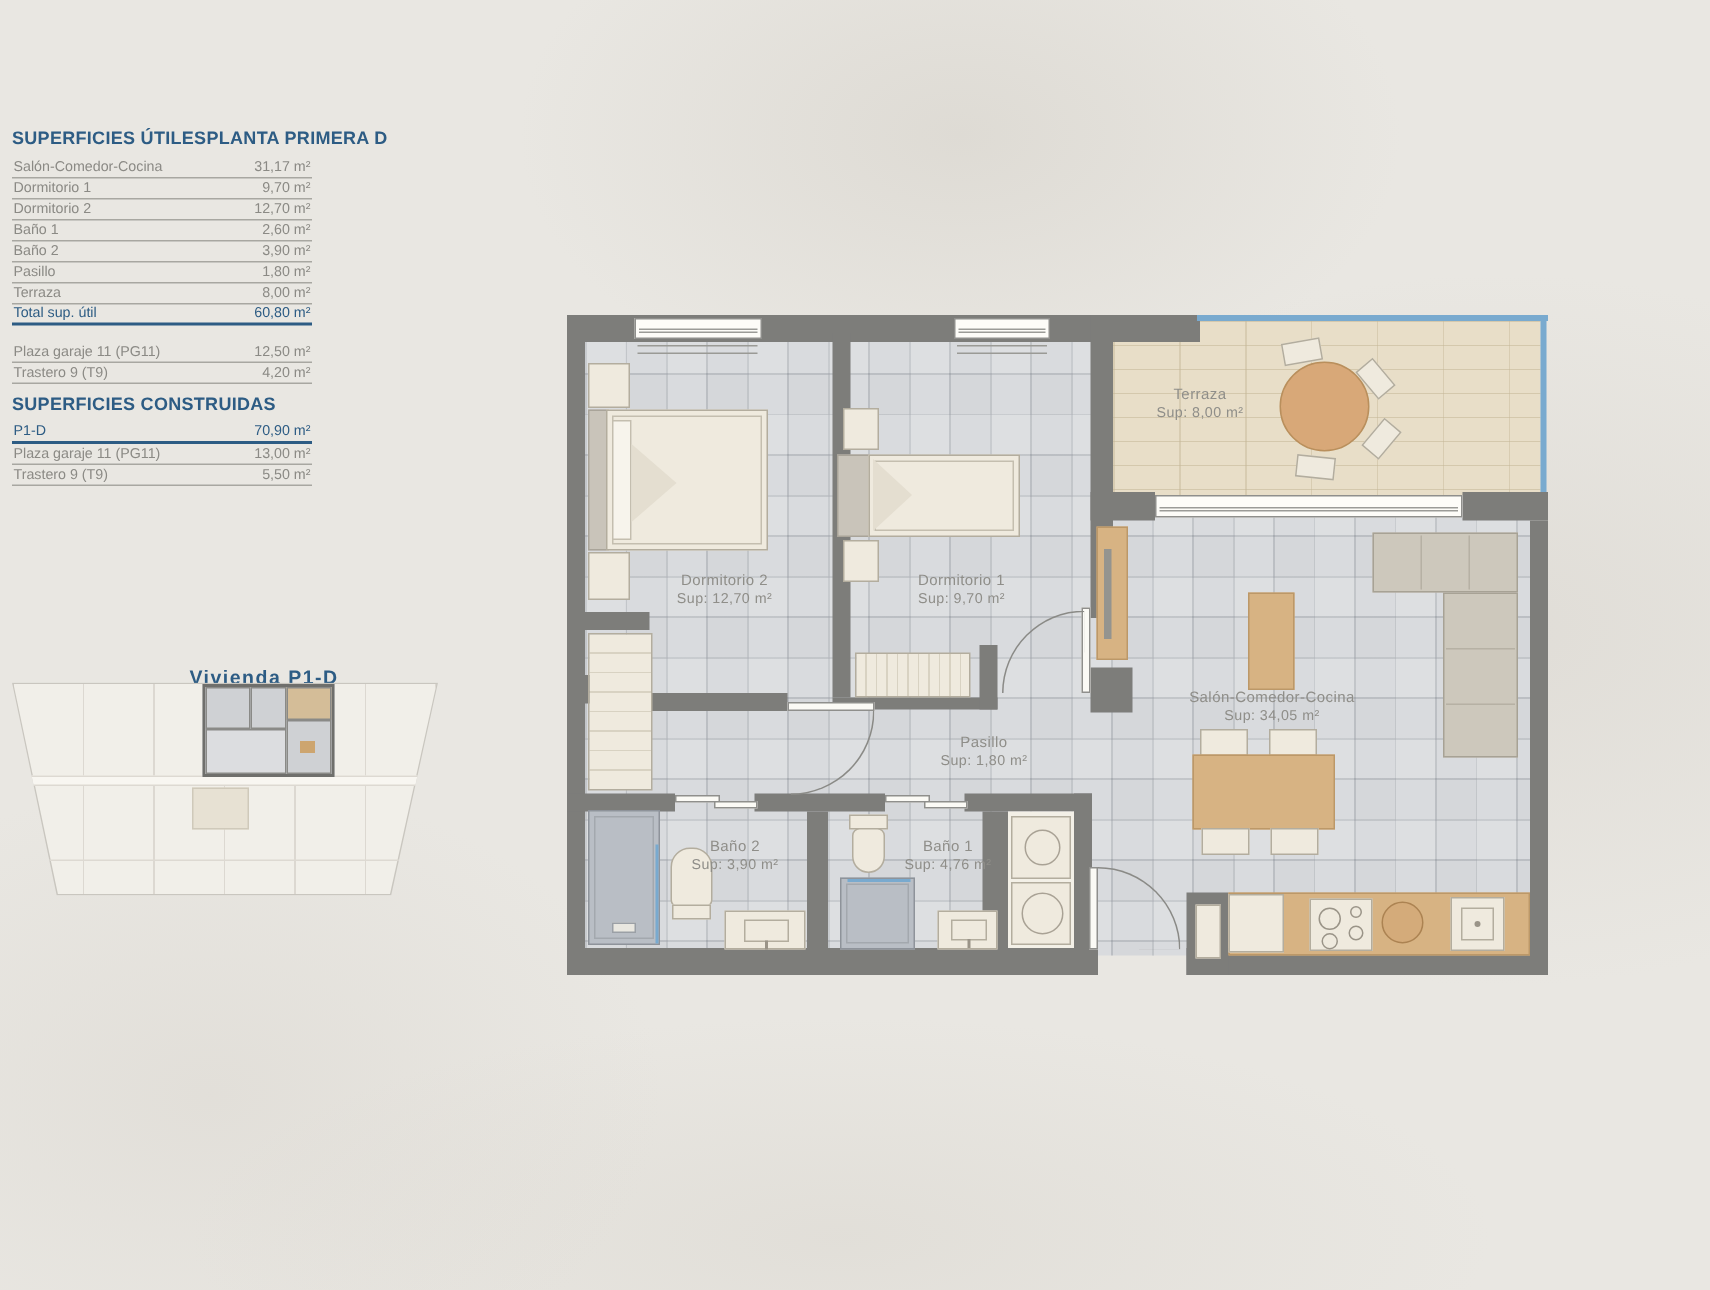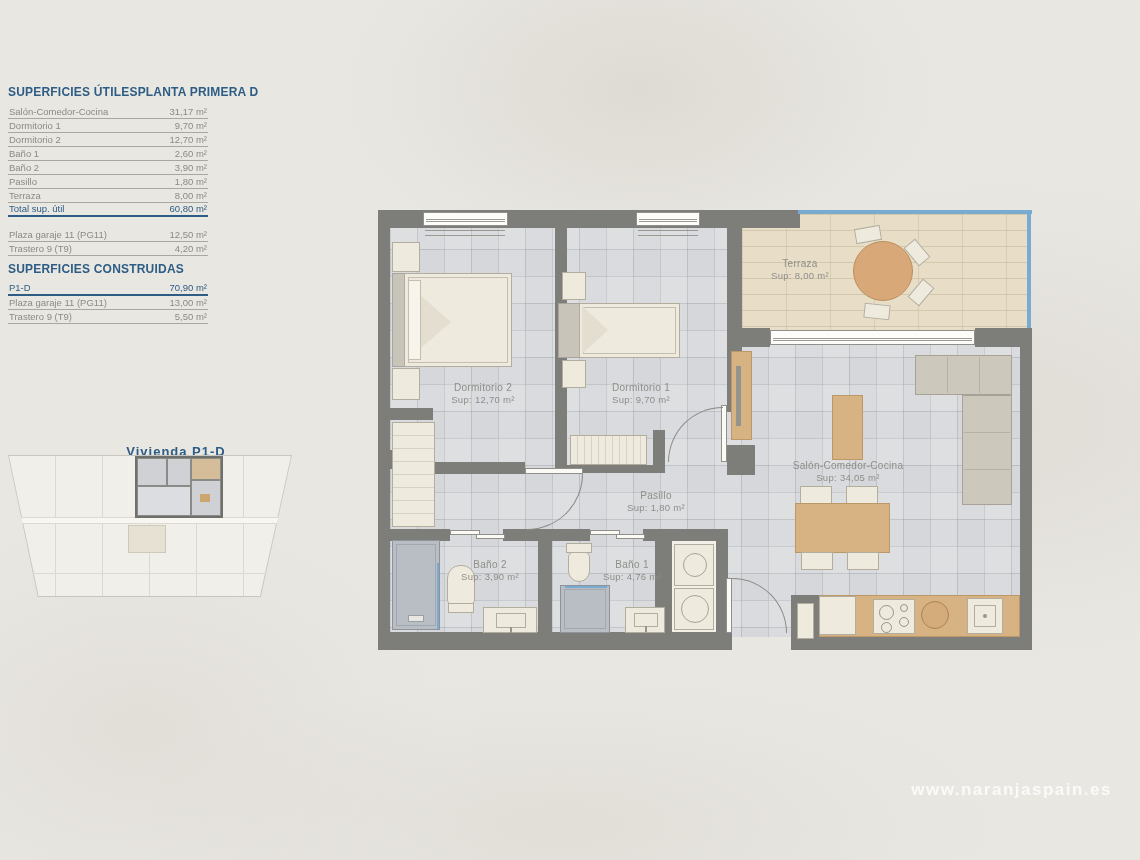--- a/index.html
+++ b/index.html
@@ -342,14 +342,13 @@
     <div class="rlabel" style="left:204px;top:351px;width:100px;">
       <div>Baño 1</div>
       <div class="sup">Sup: 4,76 m²</div>
     </div>
     <div class="rlabel" style="left:400px;top:252px;width:140px;">
       <div>Salón-Comedor-Cocina</div>
       <div class="sup">Sup: 34,05 m²</div>
     </div>
   </div>
 
-  <div class="watermark">www.naranjaspain.es</div>
 </div>
 
 </body></html>

